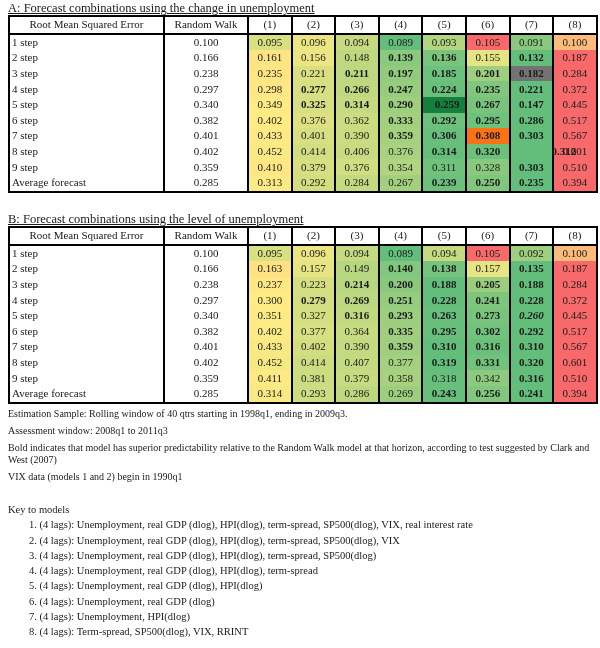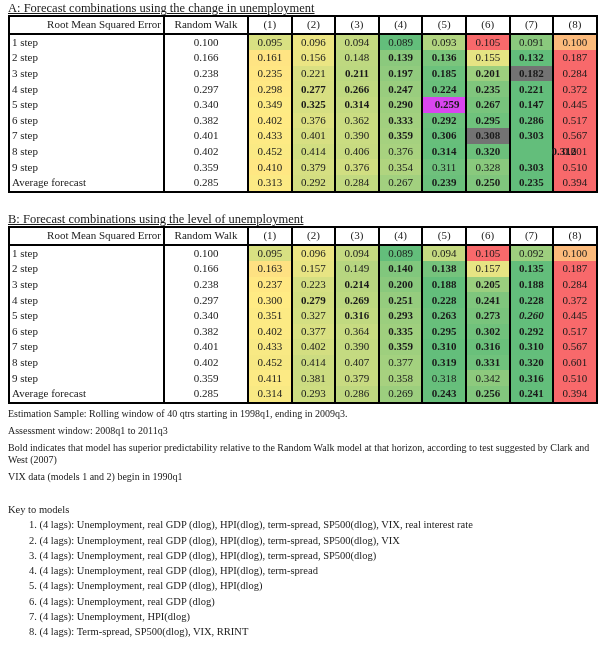--- a/index.html
+++ b/index.html
@@ -5,21 +5,21 @@
   html, body { margin:0; padding:0; background:#ffffff; }
   body { width:600px; height:648px; overflow:hidden; position:relative;
          font-family:"Liberation Serif", "DejaVu Serif", serif; color:#1a1a1a; }
   .panel-title { position:absolute; left:8px; font-size:12.5px; line-height:13px;
                  text-decoration:underline; white-space:nowrap; }
   table.rmse { position:absolute; left:8px; border-collapse:collapse; table-layout:fixed;
                width:588px; font-size:11px; border:2px solid #000; }
   table.rmse td, table.rmse th { height:15.6px; padding:0 2px; line-height:15px; white-space:nowrap; }
   table.rmse th { font-weight:normal; background:#fff; border-bottom:2px solid #000;
                   border-right:2px solid #000; text-align:center; }
-  table.rmse th.lbl { text-align:right; }
+  table.rmse th.lbl { text-align:center; }
   table.rmse td.lbl { text-align:left; border-right:2px solid #000; }
   table.rmse td.rw { text-align:center; border-right:2px solid #000; }
   table.rmse td.mv { text-align:center; border-right:2px solid #000; }
   table.rmse td.b { font-weight:bold; }
   col.c-lbl { width:155px; } col.c-rw { width:84px; } col.c-m { width:43.6px; }
   .notes { position:absolute; left:8px; top:408px; width:588px; font-size:10px; line-height:12px; }
   .notes p { margin:0 0 5px 0; }
   .key { position:absolute; left:8px; top:502px; font-size:10.5px; line-height:15.3px; }
   .key ol { margin:0; padding:0; list-style:none; }
   .key li { padding-left:21px; }
@@ -104,21 +104,21 @@
         <td class="mv b" style="background: rgb(99, 190, 123);">0.221</td>
         <td class="mv" style="background: rgb(248, 105, 107);">0.372</td>
       </tr>
       <tr>
         <td class="lbl">5 step</td>
         <td class="rw">0.340</td>
         <td class="mv" style="background: rgb(254, 235, 132);">0.349</td>
         <td class="mv b" style="background: rgb(215, 223, 130);">0.325</td>
         <td class="mv b" style="background: rgb(197, 218, 129);">0.314</td>
         <td class="mv b" style="background: rgb(158, 207, 126);">0.290</td>
-        <td class="mv b" style="background: #d946ef; padding-left: 8px;">0.259</td>
+        <td class="mv b" style="background: #15803d; padding-left: 8px;">0.259</td>
         <td class="mv b" style="background: rgb(120, 196, 124);">0.267</td>
         <td class="mv b" style="background: rgb(99, 190, 123);">0.147</td>
         <td class="mv" style="background: rgb(248, 105, 107);">0.445</td>
       </tr>
       <tr>
         <td class="lbl">6 step</td>
         <td class="rw">0.382</td>
         <td class="mv" style="background: rgb(255, 234, 132);">0.402</td>
         <td class="mv" style="background: rgb(221, 225, 130);">0.376</td>
         <td class="mv" style="background: rgb(202, 220, 129);">0.362</td>
@@ -129,21 +129,21 @@
         <td class="mv" style="background: rgb(248, 105, 107);">0.517</td>
       </tr>
       <tr>
         <td class="lbl">7 step</td>
         <td class="rw">0.401</td>
         <td class="mv" style="background: rgb(253, 234, 132);">0.433</td>
         <td class="mv" style="background: rgb(215, 223, 130);">0.401</td>
         <td class="mv" style="background: rgb(202, 220, 129);">0.390</td>
         <td class="mv b" style="background: rgb(165, 209, 127);">0.359</td>
         <td class="mv b" style="background: rgb(103, 191, 123);">0.306</td>
-        <td class="mv b" style="background: #737373;">0.308</td>
+        <td class="mv b" style="background: #f97316;">0.308</td>
         <td class="mv b" style="background: rgb(99, 190, 123);">0.303</td>
         <td class="mv" style="background: rgb(248, 105, 107);">0.567</td>
       </tr>
       <tr>
         <td class="lbl">8 step</td>
         <td class="rw">0.402</td>
         <td class="mv" style="background: rgb(250, 234, 132);">0.452</td>
         <td class="mv" style="background: rgb(209, 222, 129);">0.414</td>
         <td class="mv" style="background: rgb(200, 219, 129);">0.406</td>
         <td class="mv" style="background: rgb(168, 210, 127);">0.376</td>

